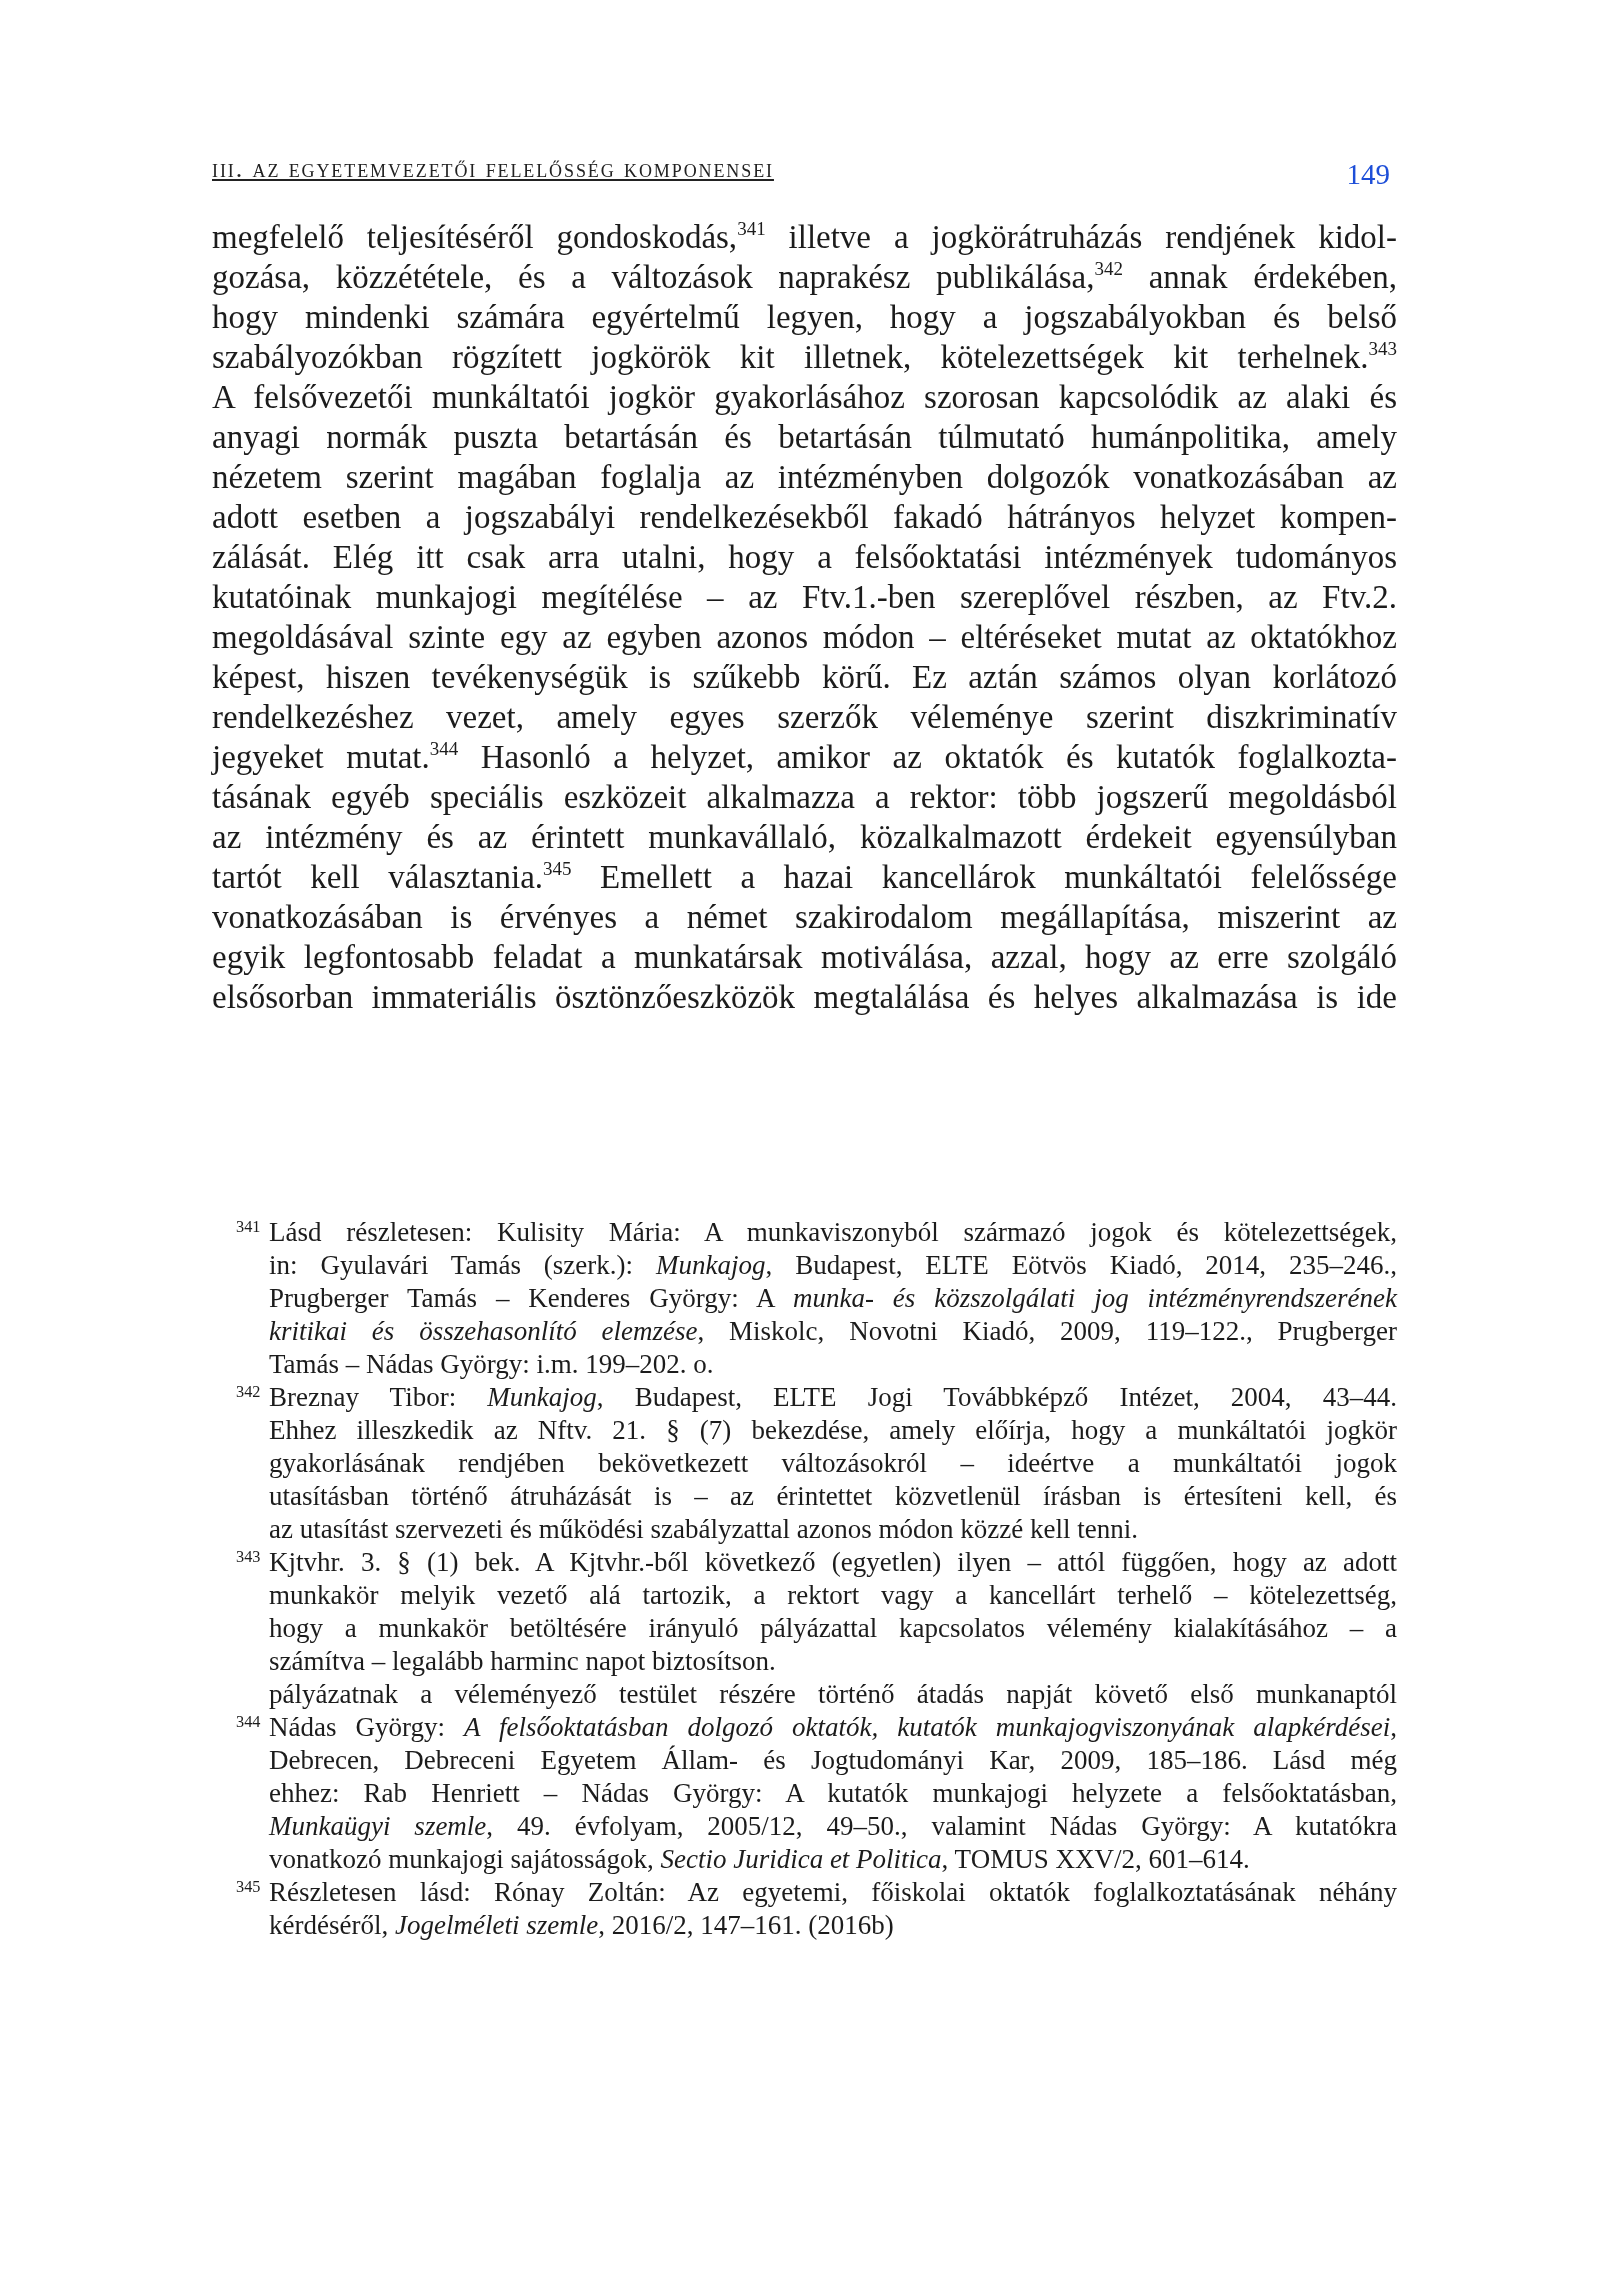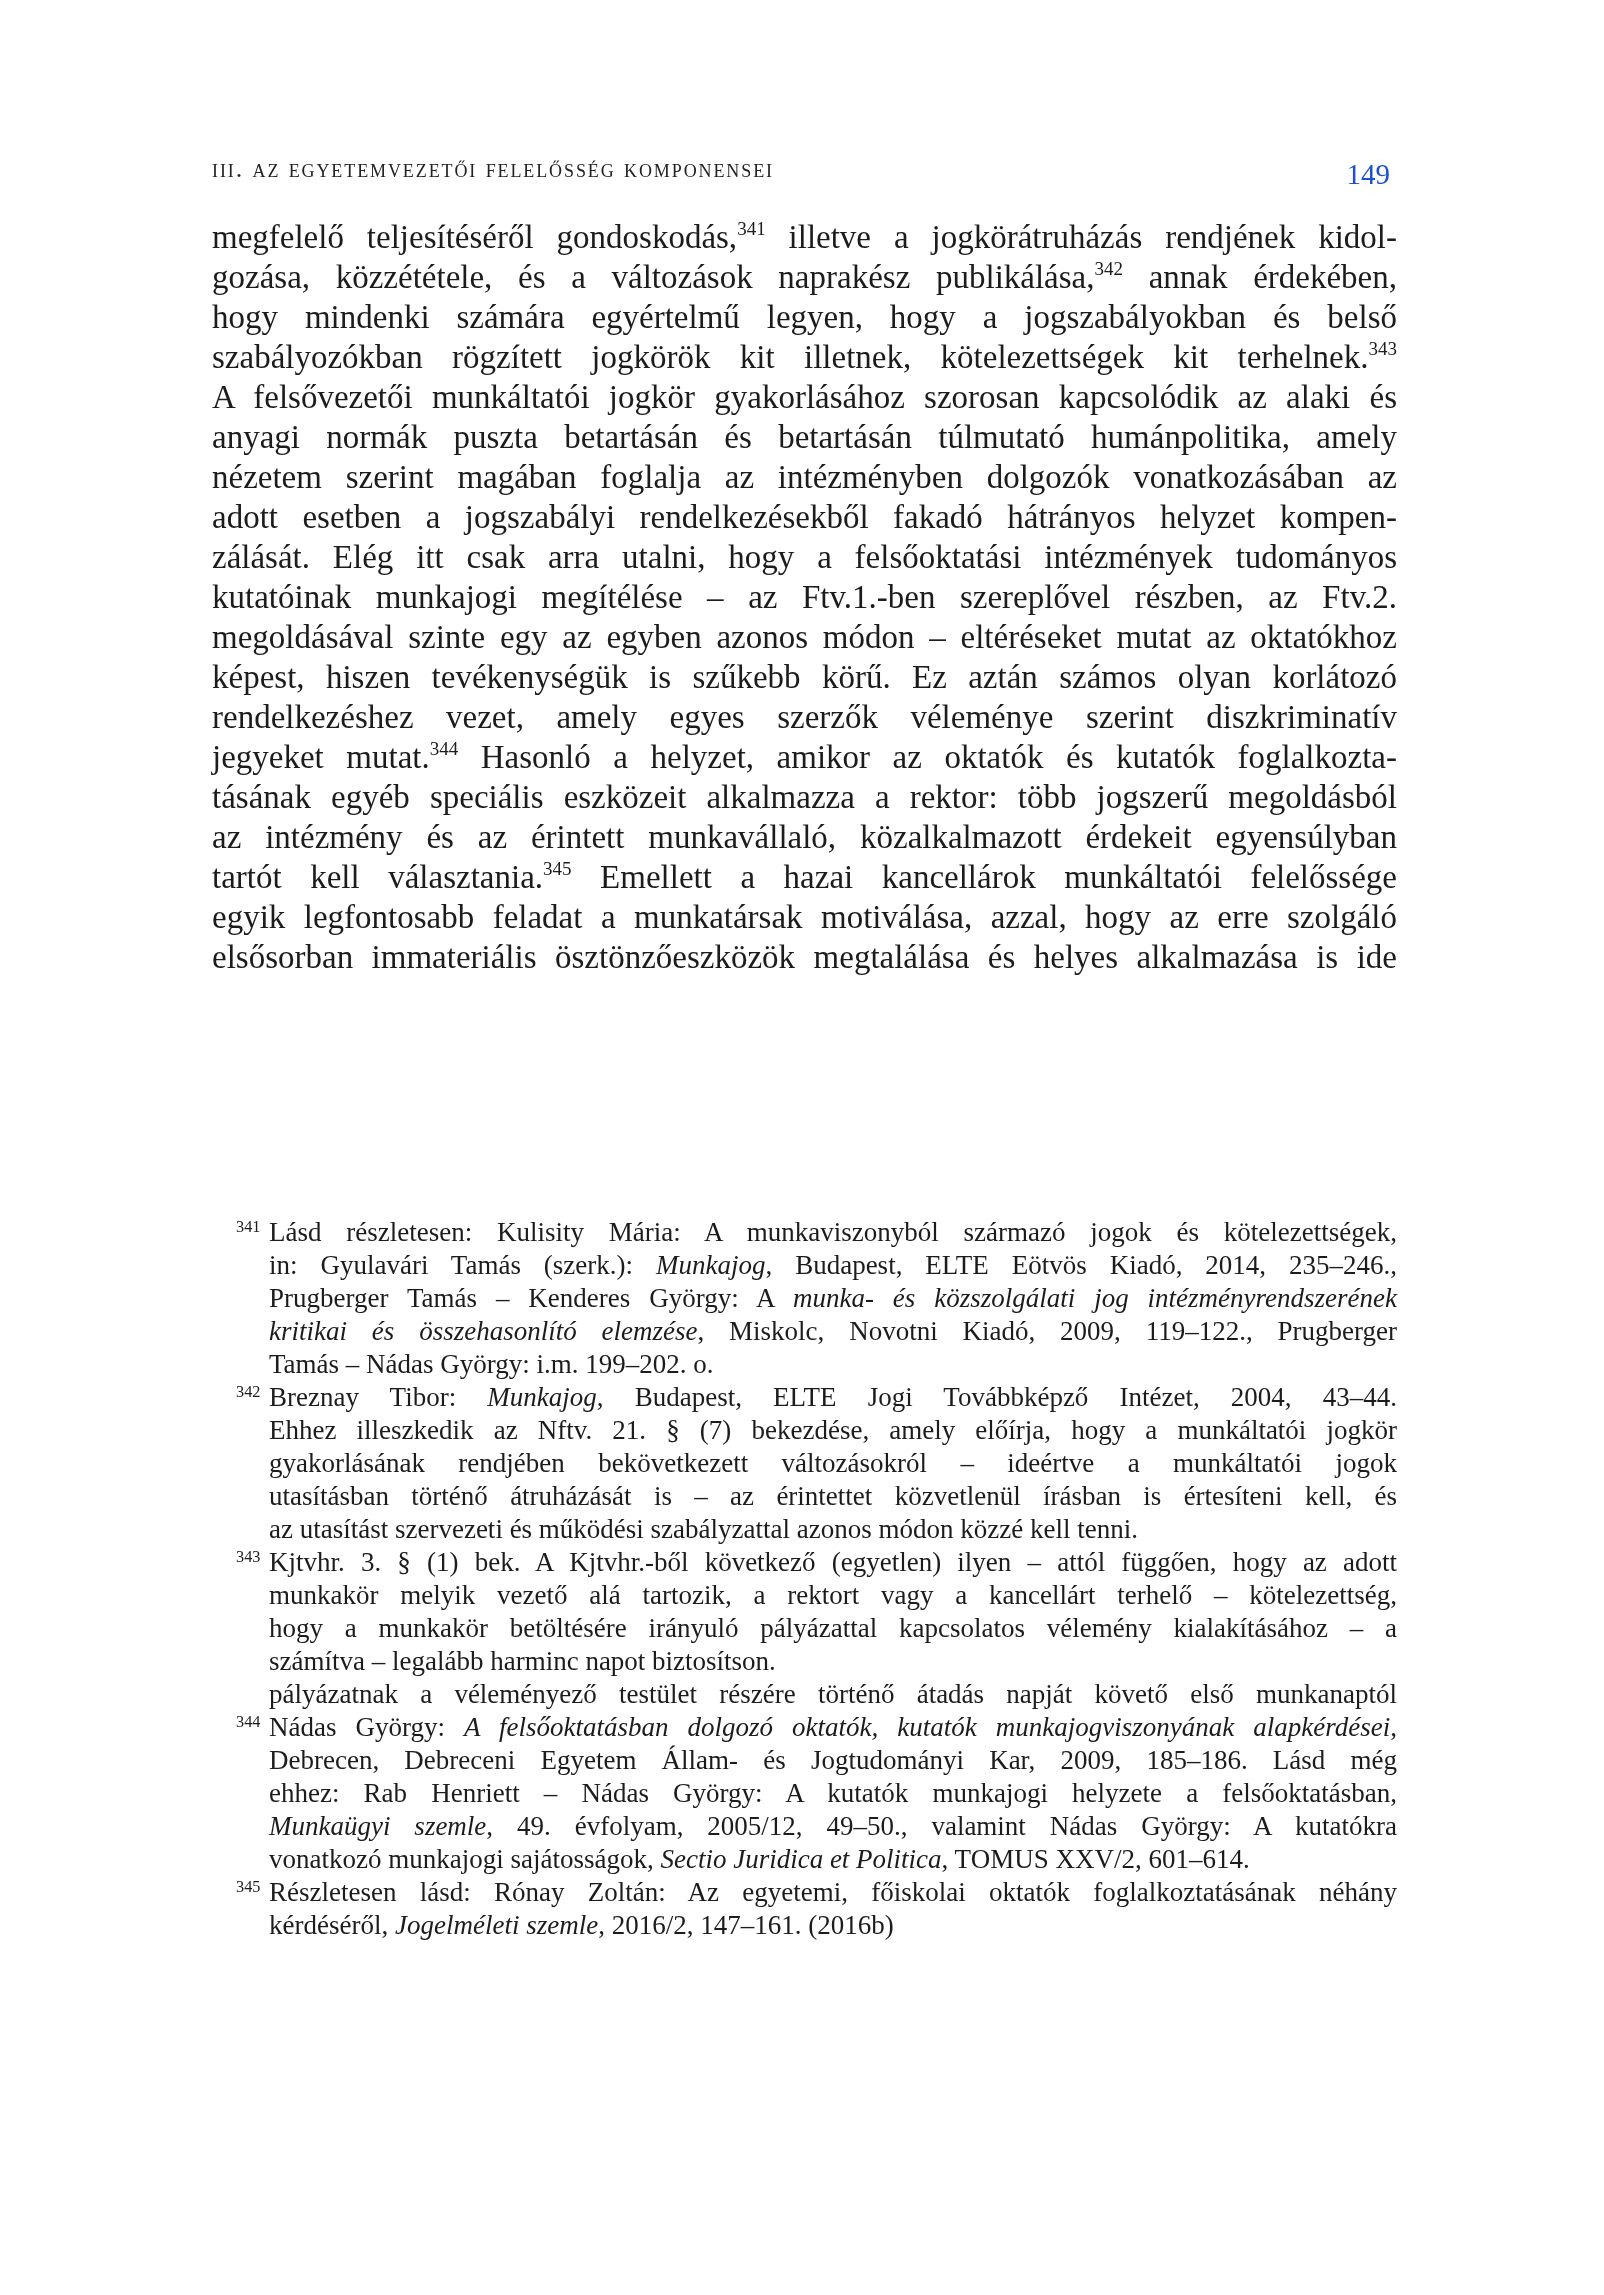--- a/index.html
+++ b/index.html
@@ -31,20 +31,21 @@
     .running-title {
       position: absolute;
       left: 0;
       top: 3.4px;
       font-size: 26px;
       font-variant: small-caps;
       text-transform: lowercase;
       letter-spacing: 1.9px;
       white-space: nowrap;
       color: #222;
+      text-decoration: underline;
     }
     .page-number {
       position: absolute;
       right: 6.9px;
       top: 6.9px;
       font-size: 29px;
       color: #1d4ed8;
     }
     .body-text {
       position: absolute;
@@ -127,20 +128,21 @@
       <span class="line"><span>adott esetben a jogszabályi rendelkezésekből fakadó hátrányos helyzet kompen-</span></span>
       <span class="line"><span>zálását. Elég itt csak arra utalni, hogy a felsőoktatási intézmények tudományos</span></span>
       <span class="line"><span>kutatóinak munkajogi megítélése – az Ftv.1.-ben szereplővel részben, az Ftv.2.</span></span>
       <span class="line"><span>megoldásával szinte egy az egyben azonos módon – eltéréseket mutat az oktatókhoz</span></span>
       <span class="line"><span>képest, hiszen tevékenységük is szűkebb körű. Ez aztán számos olyan korlátozó</span></span>
       <span class="line"><span>rendelkezéshez vezet, amely egyes szerzők véleménye szerint diszkriminatív</span></span>
       <span class="line"><span>jegyeket mutat.</span><sup class="fnref">344</sup><span> Hasonló a helyzet, amikor az oktatók és kutatók foglalkozta-</span></span>
       <span class="line"><span>tásának egyéb speciális eszközeit alkalmazza a rektor: több jogszerű megoldásból</span></span>
       <span class="line"><span>az intézmény és az érintett munkavállaló, közalkalmazott érdekeit egyensúlyban</span></span>
       <span class="line"><span>tartót kell választania.</span><sup class="fnref">345</sup><span> Emellett a hazai kancellárok munkáltatói felelőssége</span></span>
+      <span class="line"><span>vonatkozásában is érvényes a német szakirodalom megállapítása, miszerint az</span></span>
       <span class="line"><span>egyik legfontosabb feladat a munkatársak motiválása, azzal, hogy az erre szolgáló</span></span>
       <span class="line last"><span>elsősorban immateriális ösztönzőeszközök megtalálása és helyes alkalmazása is ide</span></span>
     </div>
 
   <div class="footnotes" id="footnotes">
       <div class="footnote">
         <span class="fn-num">341</span>
         <div class="fn-text">
           <span class="fn-line"><span>Lásd részletesen: Kulisity Mária: A munkaviszonyból származó jogok és kötelezettségek,</span></span>
           <span class="fn-line"><span>in: Gyulavári Tamás (szerk.): </span><i>Munkajog</i><span>, Budapest, ELTE Eötvös Kiadó, 2014, 235–246.,</span></span>

